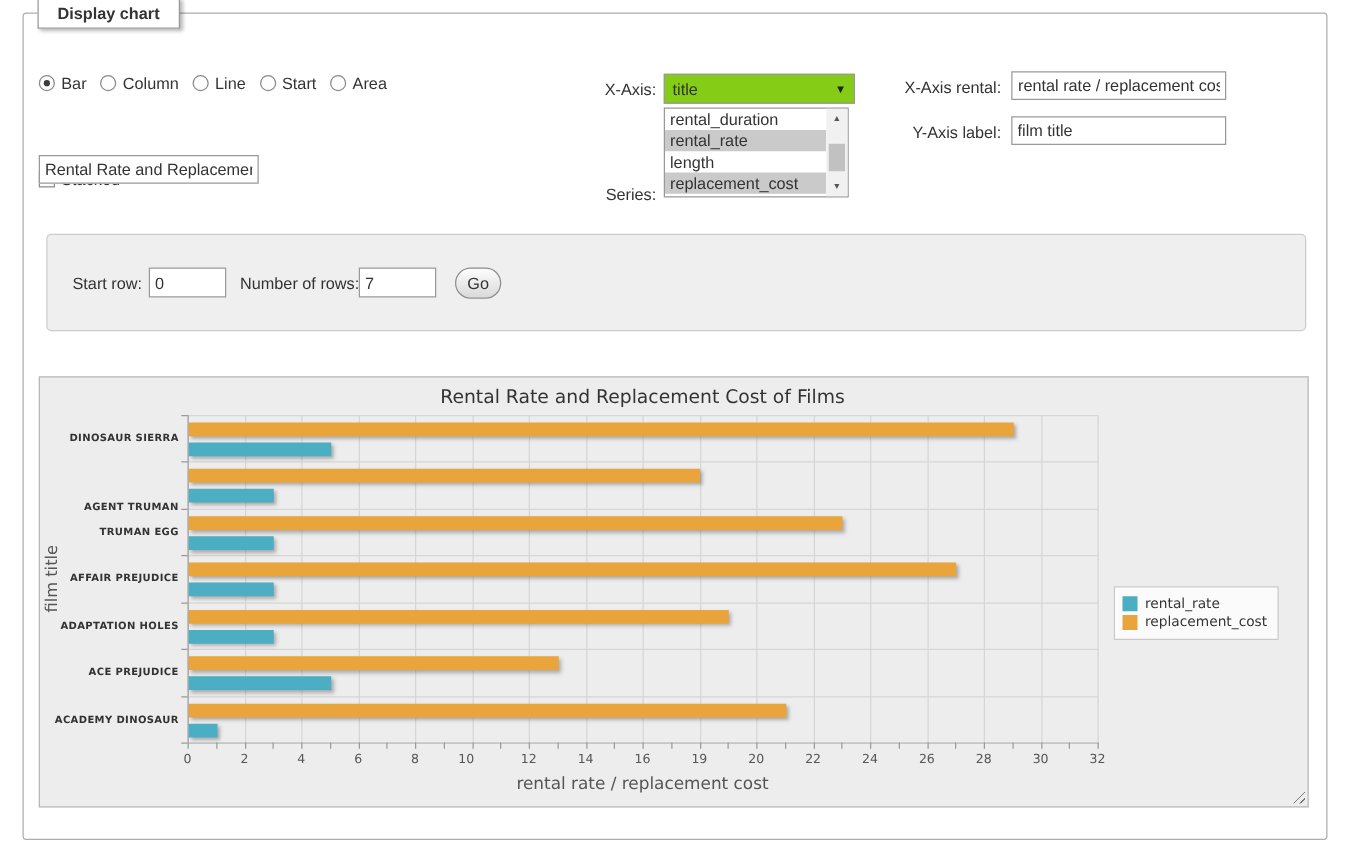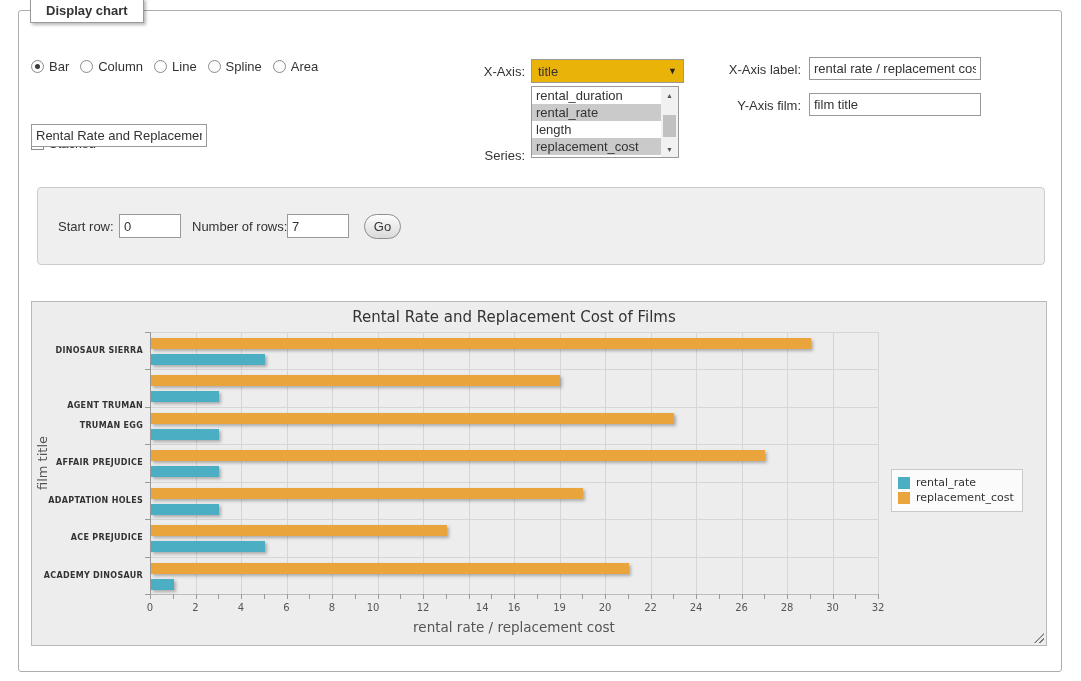--- a/index.html
+++ b/index.html
@@ -25,21 +25,21 @@
   .checkbox { width:13px; height:13px; border:1px solid #8a8a8a; background:#fdfdfd;
     margin-right:5px; }
 
   input.txt { border:1px solid #999; background:#fff; color:#333; font:13px "Liberation Sans",sans-serif;
     padding:0 4px; height:23px; }
 
   .lbl { position:absolute; color:#333; }
 
   
   .select { position:absolute; left:512px; top:48px; width:153px; height:24px;
-    border:1px solid #999; background:#eab308; display:flex; align-items:center;
+    border:1px solid #999; background:#84cc16; display:flex; align-items:center;
     padding:0 6px; justify-content:space-between; }
   .sel-arrow { font-size:9px; color:#222; }
 
   
   .listbox { position:absolute; left:512px; top:75px; width:148px; height:72px;
     border:1px solid #999; background:#fff; display:flex; }
   .lb-options { flex:1; overflow:hidden; }
   .lb-option { height:17px; line-height:17px; padding:0 4px; white-space:nowrap; }
   .lb-option.selected { background:#cacaca; }
   .lb-scroll { width:17px; background:#f1f1f1; display:flex; flex-direction:column; }
@@ -94,21 +94,21 @@
       <div class="radio-item">
         <div class="radio"></div>
         <div>Column</div>
       </div>
       <div class="radio-item">
         <div class="radio"></div>
         <div>Line</div>
       </div>
       <div class="radio-item">
         <div class="radio"></div>
-        <div>Spline</div>
+        <div>Start</div>
       </div>
       <div class="radio-item">
         <div class="radio"></div>
         <div>Area</div>
       </div>
     </div>
 
   <div class="check-row">
     <span class="checkbox"></span>
     <span>Stacked</span>
@@ -132,24 +132,24 @@
       </div>
     <div class="lb-scroll">
       <div class="sb-btn">▲</div>
       <div class="sb-track">
         <div class="sb-thumb"></div>
       </div>
       <div class="sb-btn">▼</div>
     </div>
   </div>
 
-  <div class="lbl" style="left:698px; top:51px; width:84px; text-align:right;">X-Axis label:</div>
+  <div class="lbl" style="left:698px; top:51px; width:84px; text-align:right;">X-Axis rental:</div>
   <input class="txt abs" style="left: 790px; top: 46px; width: 172px;" value="rental rate / replacement cost">
 
-  <div class="lbl" style="left:698px; top:87px; width:84px; text-align:right;">Y-Axis film:</div>
+  <div class="lbl" style="left:698px; top:87px; width:84px; text-align:right;">Y-Axis label:</div>
   <input class="txt abs" style="left: 790px; top: 82px; width: 172px;" value="film title">
 
   <div class="rows-panel">
     <div class="lbl" style="left:20px; top:31px;">Start row:</div>
     <input class="txt abs" style="left: 81px; top: 26px; width: 62px; height: 24px;" value="0">
     <div class="lbl" style="left:154px; top:31px;">Number of rows:</div>
     <input class="txt abs" style="left: 249px; top: 26px; width: 62px; height: 24px;" value="7">
     <div class="go-btn">Go</div>
   </div>
 
@@ -223,21 +223,21 @@
         <div class="tick" style="left: 800.5px; top: 292px; width: 1px; height: 5px;"></div>
         <div class="tick" style="left: 823.25px; top: 292px; width: 1px; height: 5px;"></div>
         <div class="tick" style="left: 846px; top: 292px; width: 1px; height: 5px;"></div>
         <div class="x-tick-label" style="left: 98px;">0</div>
         <div class="x-tick-label" style="left: 143.5px;">2</div>
         <div class="x-tick-label" style="left: 189px;">4</div>
         <div class="x-tick-label" style="left: 234.5px;">6</div>
         <div class="x-tick-label" style="left: 280px;">8</div>
         <div class="x-tick-label" style="left: 321px;">10</div>
         <div class="x-tick-label" style="left: 371px;">12</div>
-        <div class="x-tick-label" style="left: 416.5px; text-align: right;">14</div>
+        <div class="x-tick-label" style="left: 416.5px;">14</div>
         <div class="x-tick-label" style="left: 462px;">16</div>
         <div class="x-tick-label" style="left: 507.5px;">19</div>
         <div class="x-tick-label" style="left: 553px;">20</div>
         <div class="x-tick-label" style="left: 598.5px;">22</div>
         <div class="x-tick-label" style="left: 644px;">24</div>
         <div class="x-tick-label" style="left: 689.5px;">26</div>
         <div class="x-tick-label" style="left: 735px;">28</div>
         <div class="x-tick-label" style="left: 780.5px;">30</div>
         <div class="x-tick-label" style="left: 826px;">32</div>
         <div class="cat-label" style="top: 30px; height: 37.4286px; line-height: 37.4286px;">DINOSAUR SIERRA</div>

